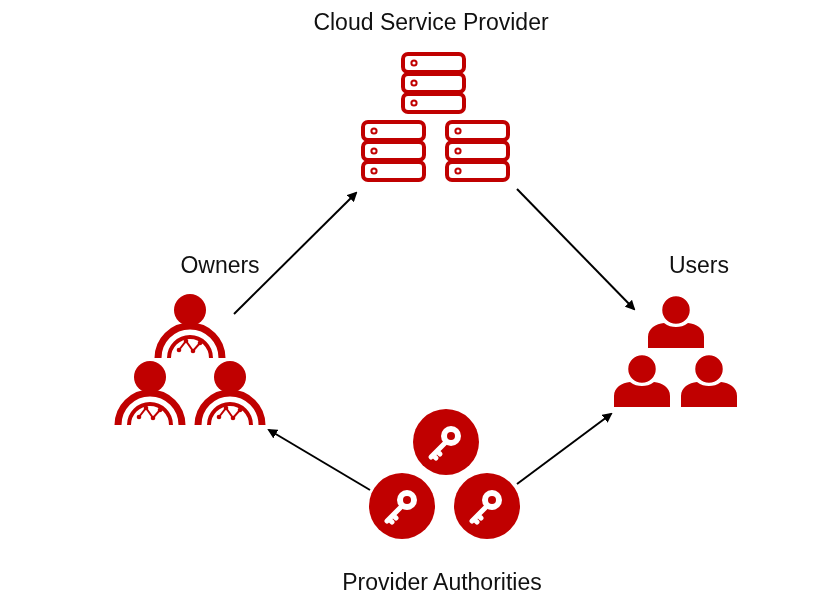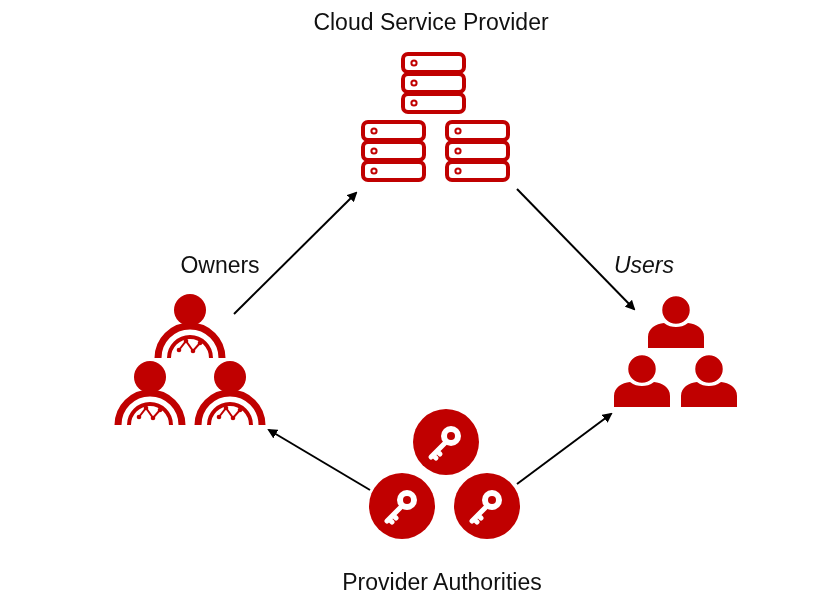--- a/index.html
+++ b/index.html
@@ -5,21 +5,21 @@
   html, body { margin: 0; padding: 0; background: #ffffff; }
   body { width: 836px; height: 601px; position: relative; overflow: hidden; font-family: "Liberation Sans", sans-serif; }
   .label { position: absolute; font-size: 23px; color: #111111; white-space: nowrap; transform: translateX(-50%); line-height: 1; }
   svg.diagram { position: absolute; left: 0; top: 0; }
 </style>
 </head>
 <body>
 
 <div class="label" style="left:431px; top:11px;text-align:center;">Cloud Service Provider</div>
 <div class="label" style="left:192px; top:254px;margin-left:28px;">Owners</div>
-<div class="label" style="left:644px; top:254px;font-style:italic;">Users</div>
+<div class="label" style="left:699px; top:254px;">Users</div>
 <div class="label" style="left:442px; top:571px;">Provider Authorities</div>
 
 <svg class="diagram" width="836" height="601" viewBox="0 0 836 601" xmlns="http://www.w3.org/2000/svg">
   <defs>
     <marker id="ah" markerWidth="10" markerHeight="10" refX="8" refY="5" orient="auto" markerUnits="userSpaceOnUse">
       <path d="M0,0 L10,5 L0,10 z" fill="#000"></path>
     </marker>
 
     <g id="server-stack">
       <rect x="2" y="2" width="61" height="18" rx="5" fill="none" stroke="#C00000" stroke-width="4"></rect>

